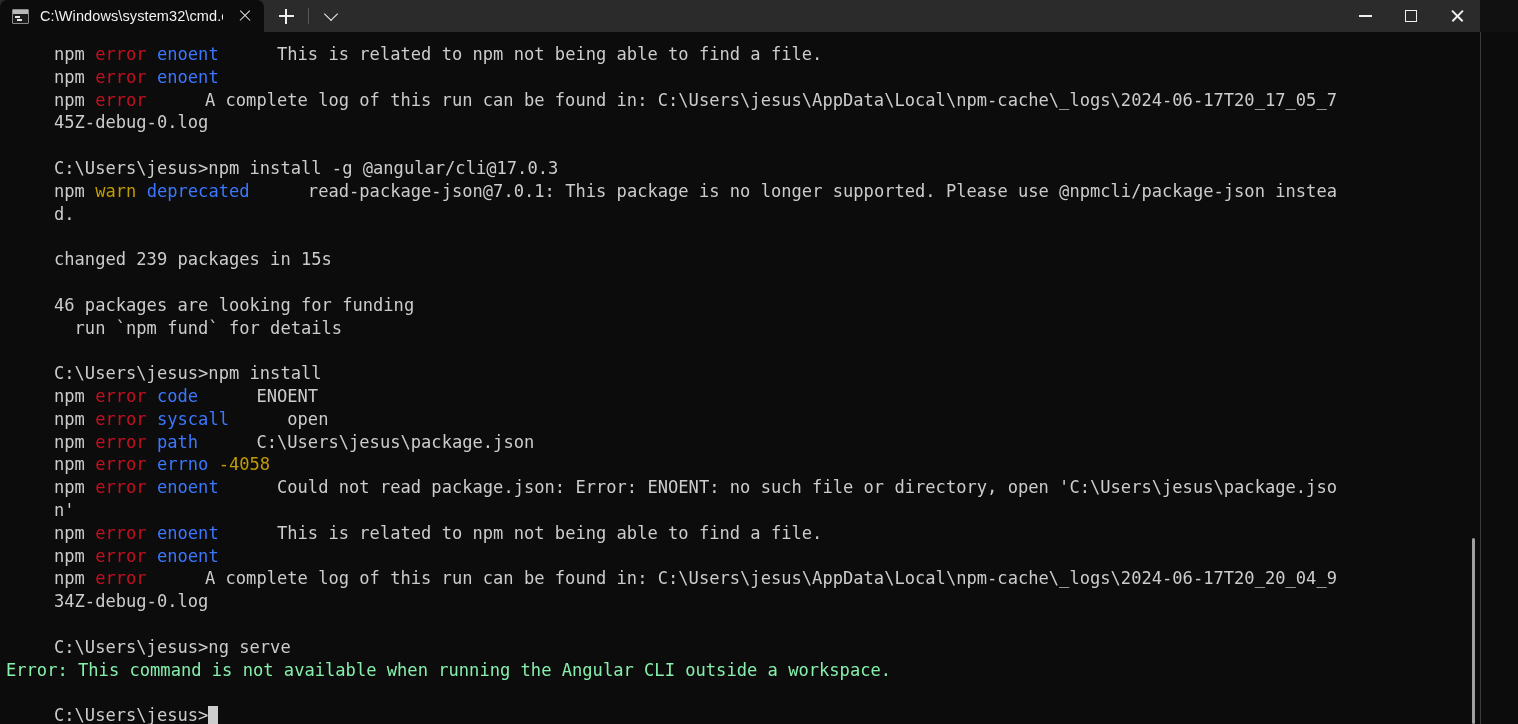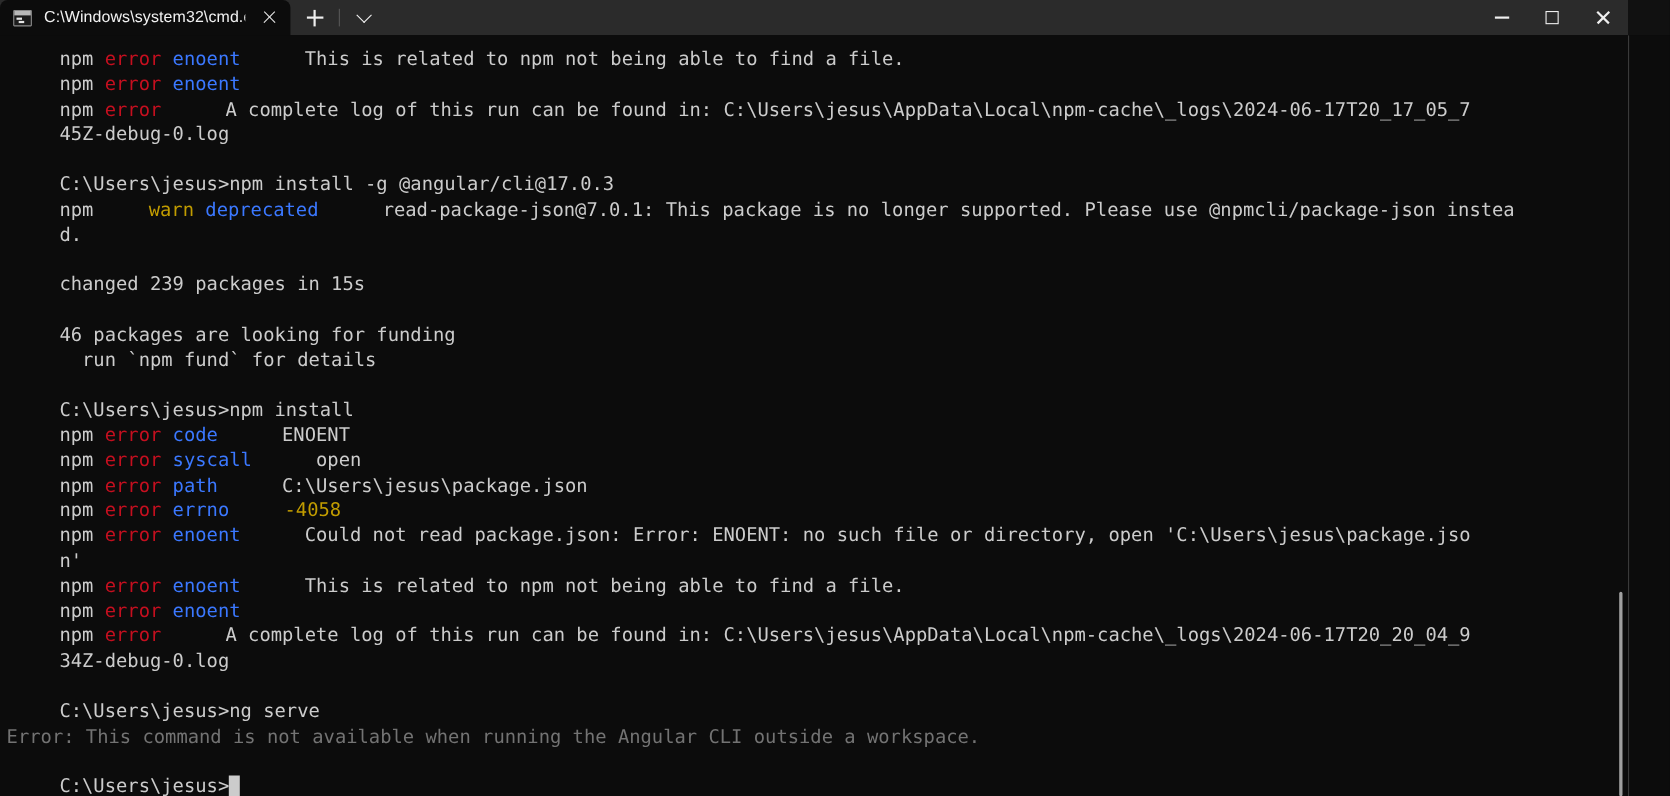--- a/index.html
+++ b/index.html
@@ -218,22 +218,22 @@
     font-size: 17.1px;
     line-height: 22.8px;
     color: #cccccc;
     white-space: pre;
     letter-spacing: 0px;
   }
   .ln { height: 22.8px; }
   .c-white  { color: #cccccc; margin-left: 48px; }
   .c-red    { color: #c50f1f; }
   .c-blue   { color: #3b78ff; }
-  .c-yellow { color: #c19c00; margin-left: 40px; }
-  .c-brightred { color: #737373; }
+  .c-yellow { color: #c19c00; }
+  .c-brightred { color: #86efac; }
 
   .cursor {
     display: inline-block;
     width: 10px;
     height: 19px;
     background: #cccccc;
     vertical-align: -4px;
   }
 
   #scrollbar-track {

